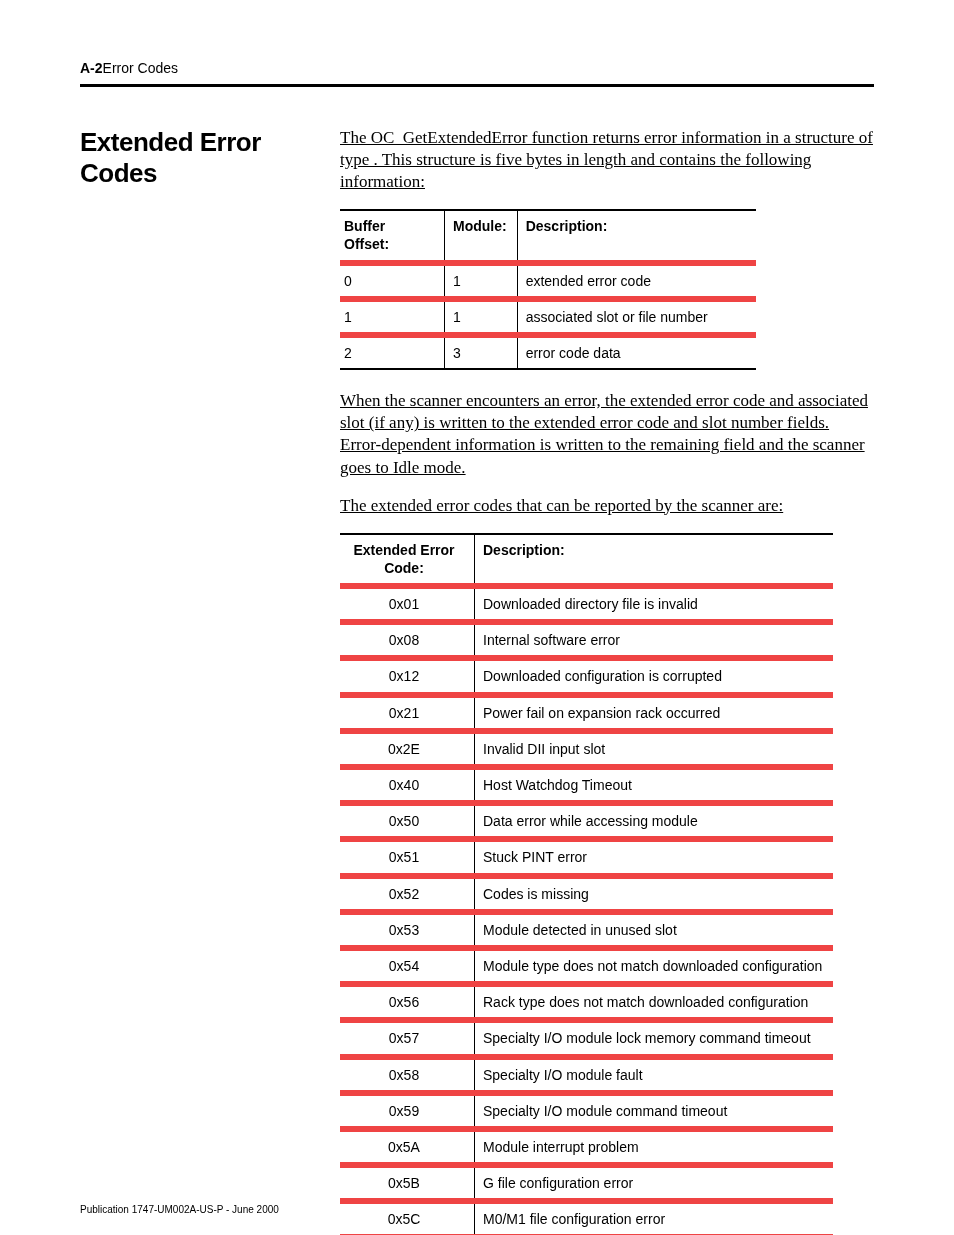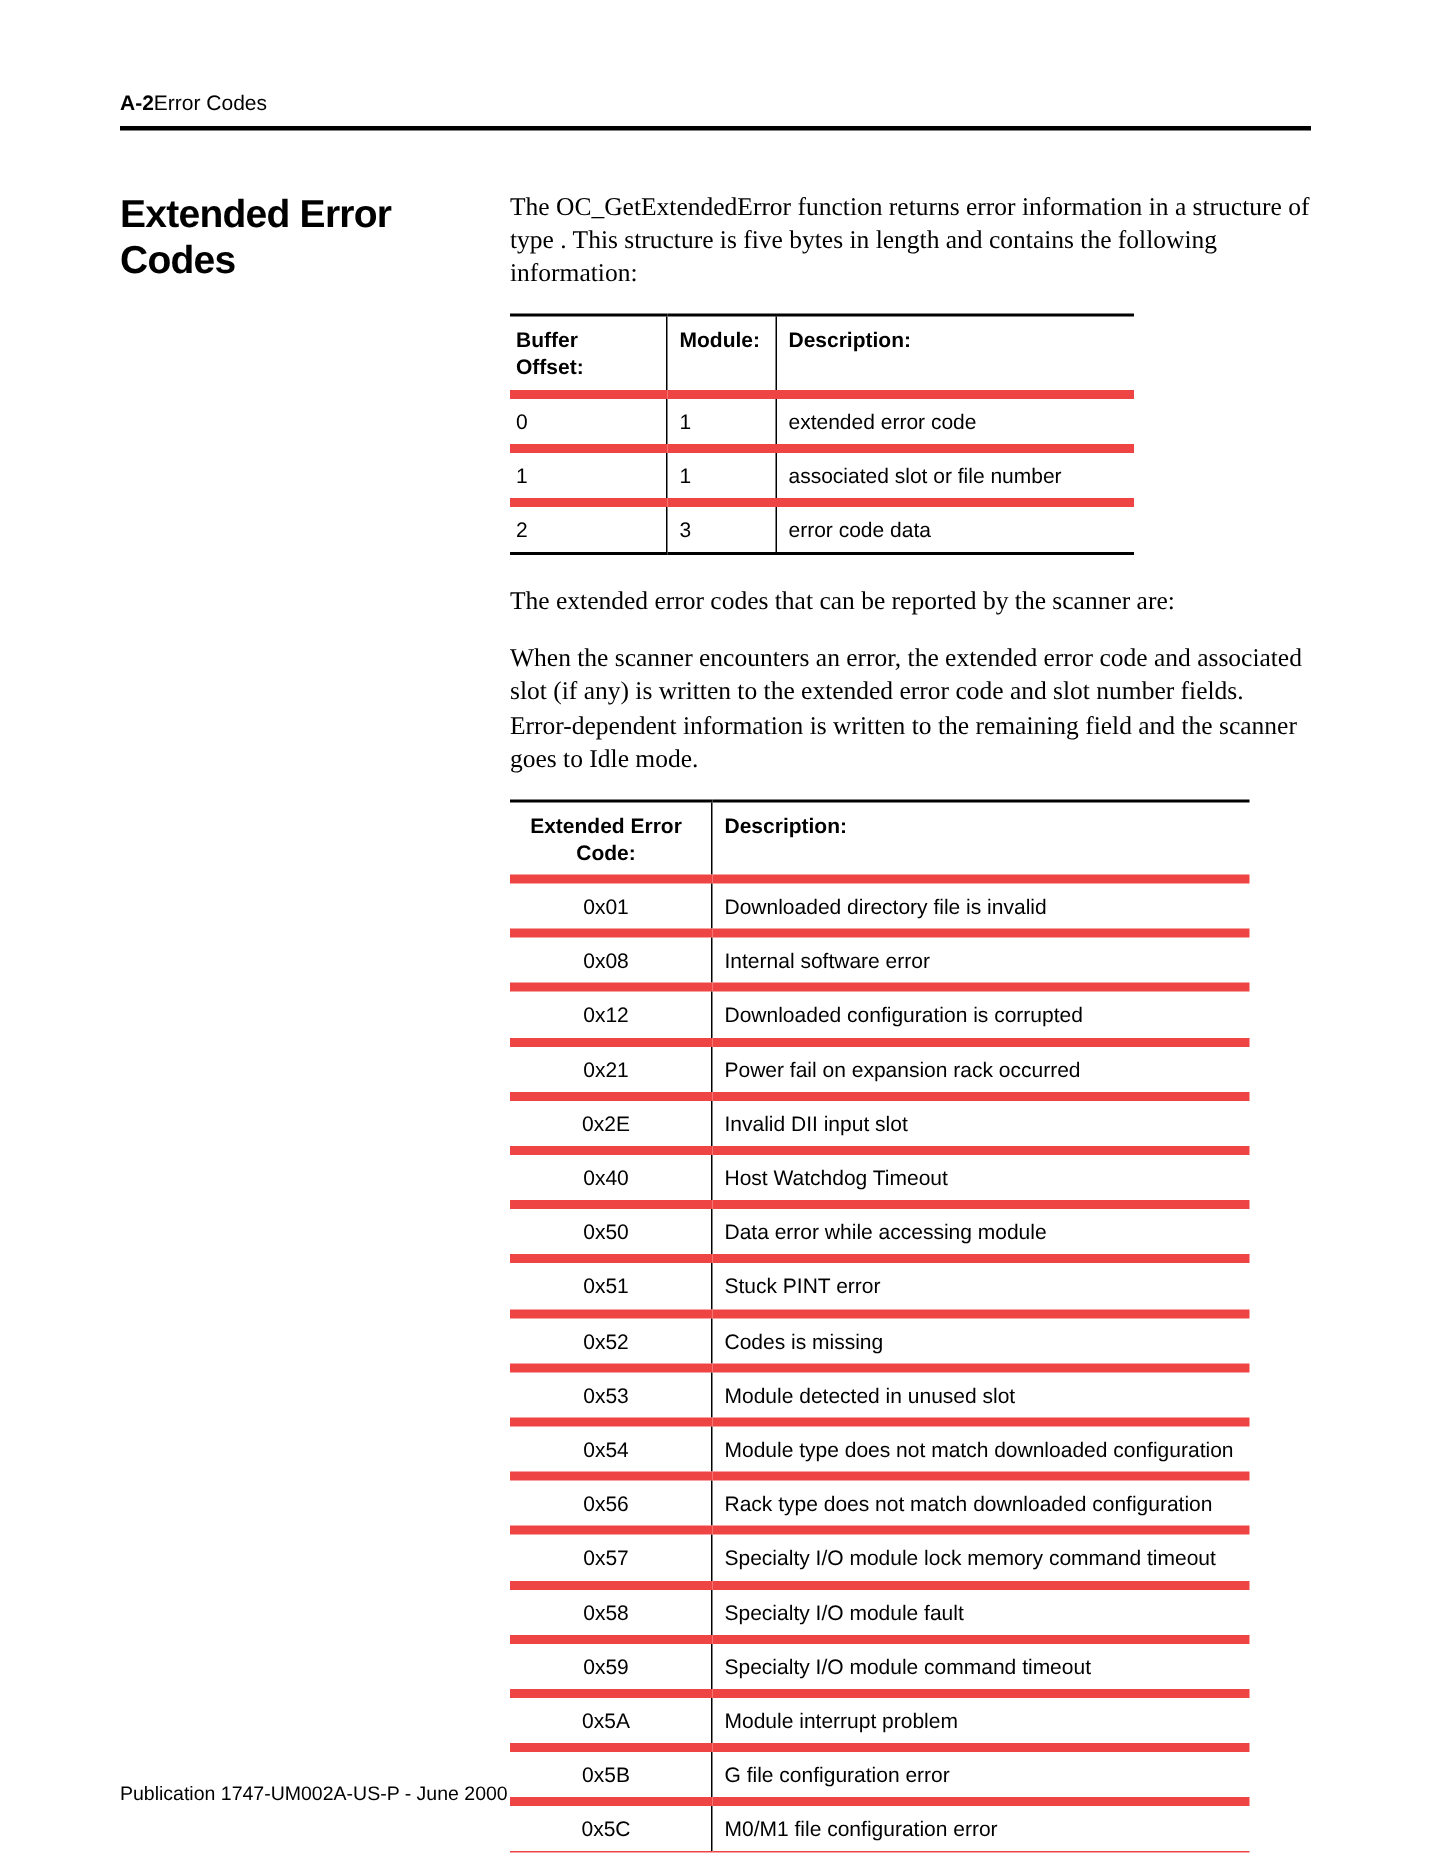--- a/index.html
+++ b/index.html
@@ -50,20 +50,21 @@
       margin: 0;
       letter-spacing: -0.5px;
     }
     .right-col {
       flex: 1;
       font-size: 17px;
       line-height: 1.3;
     }
     .para {
       margin: 0 0 16px 0;
+      text-decoration: underline;
     }
     .tbl {
       border-collapse: collapse;
       margin: 6px 0 20px 0;
       font-family: Arial, Helvetica, sans-serif;
       font-size: 14px;
     }
     .tbl th, .tbl td {
       border-top: 1px solid #000;
       border-bottom: 6px solid #ef4444;
@@ -82,24 +83,24 @@
     .tbl tr:last-child td {
       border-bottom: 2px solid #000;
     }
     .tbl-buffer th:nth-child(1), .tbl-buffer td:nth-child(1) { width: 90px; }
     .tbl-buffer th:nth-child(2), .tbl-buffer td:nth-child(2) { width: 44px; }
     .tbl-buffer th:nth-child(3), .tbl-buffer td:nth-child(3) { width: 220px; }
     .tbl-codes th:nth-child(1), .tbl-codes td:nth-child(1) { width: 120px; text-align: center; }
     .tbl-codes th:nth-child(2), .tbl-codes td:nth-child(2) { width: 340px; }
     .publication {
       position: absolute;
-      bottom: 32px;
+      bottom: 20px;
       left: 80px;
       font-family: Arial, Helvetica, sans-serif;
-      font-size: 13px;
+      font-size: 10px;
     }
   </style>
 </head>
 <body>
 
 <div class="page">
   <div class="header-row">
     <span class="page-num">A-2</span>
     <span class="header-title">Error Codes</span>
   </div>
@@ -132,22 +133,22 @@
               <td class="col-sep">associated slot or file number</td>
             </tr>
             <tr>
               <td>2</td>
               <td class="col-sep">3</td>
               <td class="col-sep">error code data</td>
             </tr>
           </tbody>
       </table>
 
+      <p class="para">When the scanner encounters an error, the extended error code and associated slot (if any) is written to the extended error code and slot number fields. Error-dependent information is written to the remaining field and the scanner goes to Idle mode.</p>
       <p class="para">The extended error codes that can be reported by the scanner are:</p>
-      <p class="para">When the scanner encounters an error, the extended error code and associated slot (if any) is written to the extended error code and slot number fields. Error-dependent information is written to the remaining field and the scanner goes to Idle mode.</p>
 
       <table class="tbl tbl-codes">
         <thead>
           <tr>
             <th>Extended Error Code:</th>
             <th class="col-sep">Description:</th>
           </tr>
         </thead>
         <tbody id="codes-body">
             <tr>

